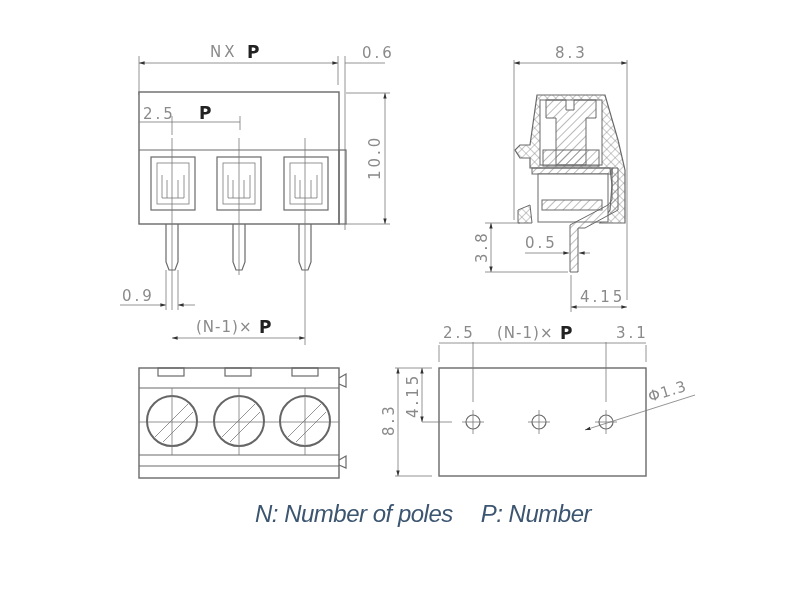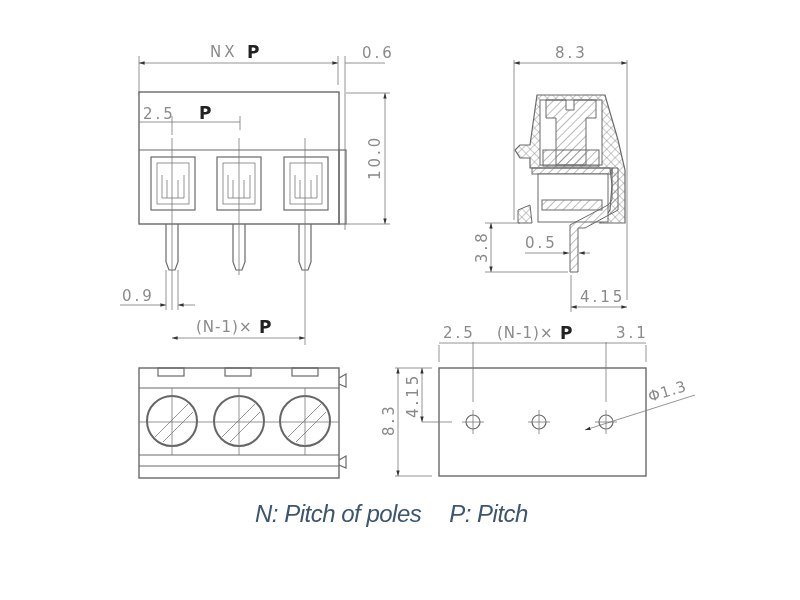--- a/index.html
+++ b/index.html
@@ -191,14 +191,14 @@
       <circle cx="606" cy="422" r="7" class="ln"></circle>
         <line class="thin" x1="595" y1="422" x2="617" y2="422"></line>
         <line class="thin" x1="606" y1="410" x2="606" y2="434"></line>
     </g>
     <line class="thin" x1="585" y1="430" x2="695" y2="395" marker-start="url(#arr)"></line>
     <text class="dim" x="0" y="0" transform="translate(650,402) rotate(-17)" style="letter-spacing:1px">Φ1.3</text>
   </g>
 </svg>
 
 <div class="legend">
-  <span>N: Pitch of poles</span><span class="gap"></span><span>P: Pitch</span>
+  <span>N: Number of poles</span><span class="gap"></span><span>P: Number</span>
 </div>
 
 </body></html>

